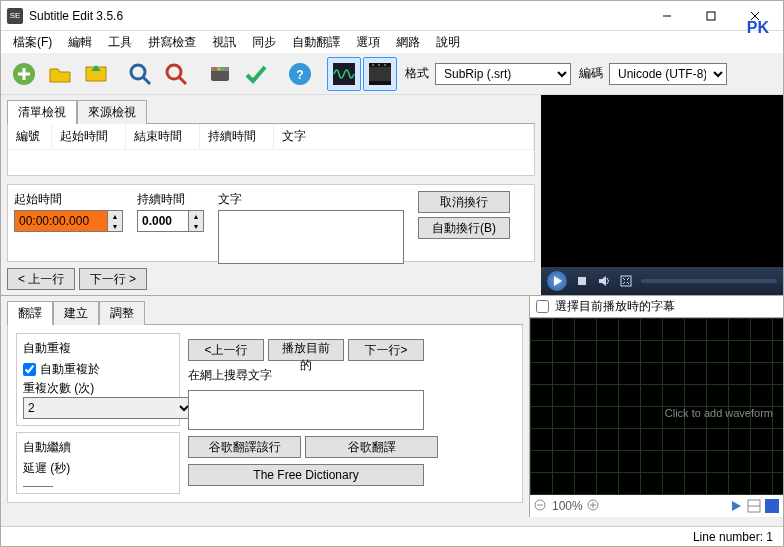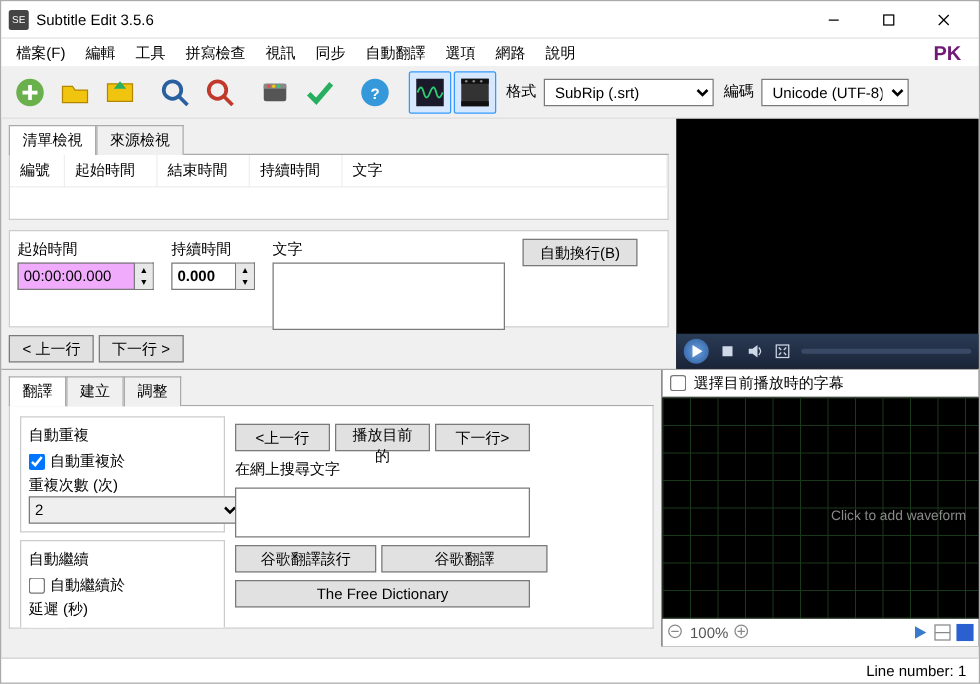--- a/index.html
+++ b/index.html
@@ -3,40 +3,40 @@
 <meta charset="utf-8">
 <style>
 * { box-sizing: border-box; margin: 0; padding: 0; font-family: "Microsoft JhengHei", "Segoe UI", sans-serif; font-size: 12px; }
 body { background: #f0f0f0; width: 784px; height: 547px; border: 1px solid #aaa; overflow: hidden; position: relative; }
 .titlebar { background: #fff; height: 30px; display: flex; align-items: center; padding: 0 6px; border-bottom: 1px solid #ddd; }
 .titlebar .appicon { width: 16px; height: 16px; background: #444; border-radius: 2px; margin-right: 6px; display:flex; align-items:center; justify-content:center; color:#fff; font-size:8px; }
 .titlebar .title { flex: 1; }
 .titlebar .winbtn { width: 44px; height: 28px; display: flex; align-items: center; justify-content: center; }
 .menubar { background: #fff; height: 22px; display: flex; align-items: center; padding: 0 4px; }
 .menubar span { padding: 2px 8px; }
-.pk { position:absolute; right:14px; top:34px; color:#701a75; font-weight:bold; font-size:16px; }
+.pk { position:absolute; right:14px; top:18px; color:#1d4ed8; font-weight:bold; font-size:16px; }
 .toolbar { background: #f0f0f0; height: 42px; display: flex; align-items: center; padding: 2px 6px; gap: 2px; border-bottom: 1px solid #ddd; }
 .tbtn { width: 34px; height: 34px; display:flex; align-items:center; justify-content:center; border:1px solid transparent; border-radius:2px; }
 .tbtn.sel { border:1px solid #3399ff; background:#d6e8ff; }
 .tbtn svg { width:26px; height:26px; }
 .sep { width:6px; }
 .toolbar-label { margin-left:6px; margin-right:4px; }
 .toolbar select { height: 22px; border:1px solid #7a7a7a; background:#fff; padding: 0 4px; }
 .content-row { display:flex; height: 200px; }
 .left-col { flex:1; padding: 4px 6px; }
 .video-col { width: 242px; background:#000; position:relative; }
 .tabset { display:flex; border-bottom:1px solid #aaa; }
 .tab { padding: 3px 10px; border:1px solid #aaa; border-bottom:none; background:#f0f0f0; position:relative; top:1px; }
 .tab.active { background:#fff; }
 .list-panel { background:#fff; border:1px solid #ccc; border-top:none; height: 52px; }
 .list-header { display:flex; }
 .list-header span { padding:4px 8px; border-right:1px solid #eee; border-bottom:1px solid #eee; }
 .edit-row { border:1px solid #ccc; background:#fff; margin-top:8px; padding:6px; display:flex; gap:14px; align-items:flex-start; height:78px; }
 .col-edit label { display:block; margin-bottom:2px; }
-.input-time { width:94px; height:22px; border:1px solid #7a7a7a; padding:0 4px; background:#f0abfc; }
+.input-time { width:94px; height:22px; border:1px solid #7a7a7a; padding:0 4px; background:#f97316; }
 .input-dur { width:52px; height:22px; border:1px solid #7a7a7a; padding:0 4px; background:#fff;font-weight:bold; }
 .spin { display:flex; align-items:center; }
 .spin .updown { width:15px; height:22px; border:1px solid #7a7a7a; border-left:none; display:flex; flex-direction:column; }
 .spin .updown div { flex:1; display:flex; align-items:center; justify-content:center; font-size:7px; background:#e8e8e8; }
 .textarea-box { width:186px; height:54px; border:1px solid #7a7a7a; background:#fff; }
 .side-btns { display:flex; flex-direction:column; gap:4px; }
 .side-btns button, .nav-row button, .btn { height:22px; border:1px solid #7a7a7a; background:#e1e1e1; padding: 0 10px; font-size:12px; }
 .nav-row { margin-top:6px; }
 .video-controls { position:absolute; bottom:0; left:0; right:0; height:28px; background:linear-gradient(#2a3b55,#1a2438); display:flex; align-items:center; padding:0 6px; gap:8px; }
 .play-circle { width:20px; height:20px; border-radius:50%; background:radial-gradient(#6aa0e0,#2a5a9a); display:flex; align-items:center; justify-content:center; }
@@ -215,20 +215,21 @@
               <div>▲</div>
               <div>▼</div>
             </div>
         </div>
       </div>
       <div class="col-edit">
         <label>文字</label>
         <div class="textarea-box"></div>
       </div>
       <div class="side-btns">
+        <button class="btn" style="width:92px">取消換行</button>
         <button class="btn" style="width:92px">自動換行(B)</button>
       </div>
     </div>
 
     <div class="nav-row">
       <button class="btn">&lt; 上一行</button>
       <button class="btn">下一行 &gt;</button>
     </div>
   </div>
 
@@ -269,24 +270,20 @@
             <div class="grp-title">自動重複</div>
             <label>
                 <input type="checkbox" checked="" style="">
                 <span>自動重複於</span>
               </label>
             <div>重複次數 (次)</div>
             <select><option>2</option></select>
           </div>
           <div class="group">
             <div class="grp-title">自動繼續</div>
-            <label>
-                <input type="checkbox" style="">
-                <span>自動繼續於</span>
-              </label>
             <div>延遲 (秒)</div>
             <div class="tiny-line"></div>
           </div>
         </div>
         <div class="center-col">
           <div class="center-row">
             <button class="btn">&lt;上一行</button>
             <button class="btn">播放目前的</button>
             <button class="btn">下一行&gt;</button>
           </div>

